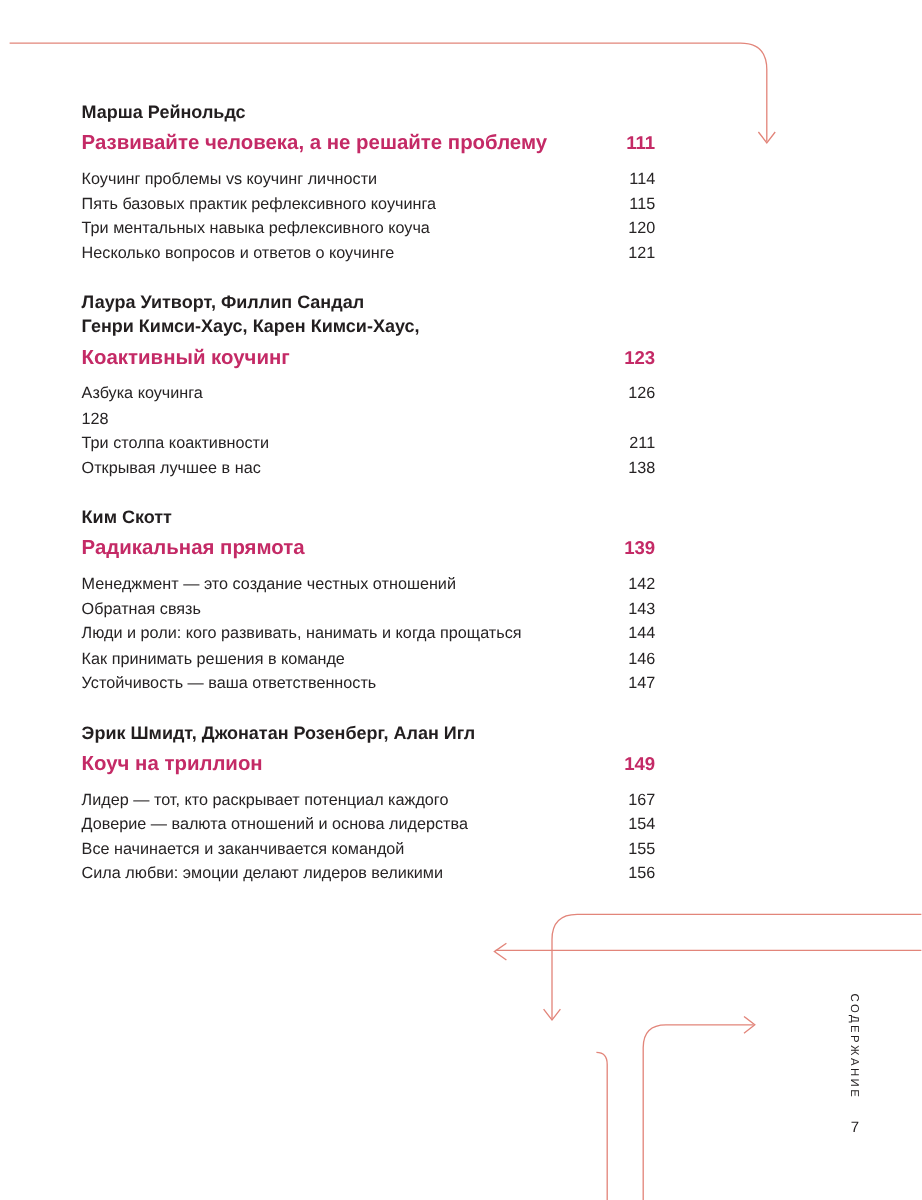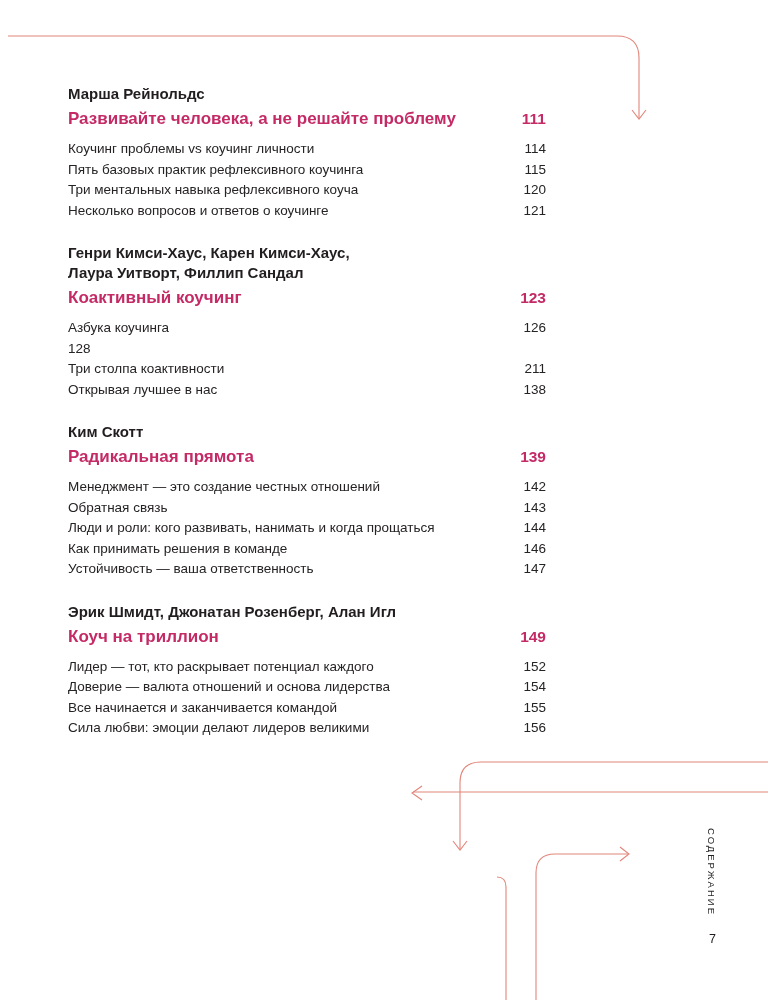--- a/index.html
+++ b/index.html
@@ -130,22 +130,22 @@
 
   <div class="entry">
     <span class="entry-label">Несколько вопросов и ответов о коучинге</span>
     <span class="entry-page">121</span>
   </div>
 </div>
   </section>
 
   <section class="section">
     <div class="authors">
+        <div>Лаура Уитворт, Филлип Сандал</div>
         <div>Генри Кимси-Хаус, Карен Кимси-Хаус,</div>
-        <div>Лаура Уитворт, Филлип Сандал</div>
       </div>
     <div class="title-row">
       <span class="title">Коактивный коучинг</span>
       <span class="title-page">123</span>
     </div>
     <div>
   <div class="entry">
     <span class="entry-label">Азбука коучинга</span>
     <span class="entry-page">126</span>
   </div>
@@ -206,21 +206,21 @@
     <div class="authors">
         <div>Эрик Шмидт, Джонатан Розенберг, Алан Игл</div>
       </div>
     <div class="title-row">
       <span class="title">Коуч на триллион</span>
       <span class="title-page">149</span>
     </div>
     <div>
   <div class="entry">
     <span class="entry-label">Лидер — тот, кто раскрывает потенциал каждого</span>
-    <span class="entry-page">152</span>
+    <span class="entry-page">167</span>
   </div>
 
   <div class="entry">
     <span class="entry-label">Доверие — валюта отношений и основа лидерства</span>
     <span class="entry-page">154</span>
   </div>
 
   <div class="entry">
     <span class="entry-label">Все начинается и заканчивается командой</span>
     <span class="entry-page">155</span>

